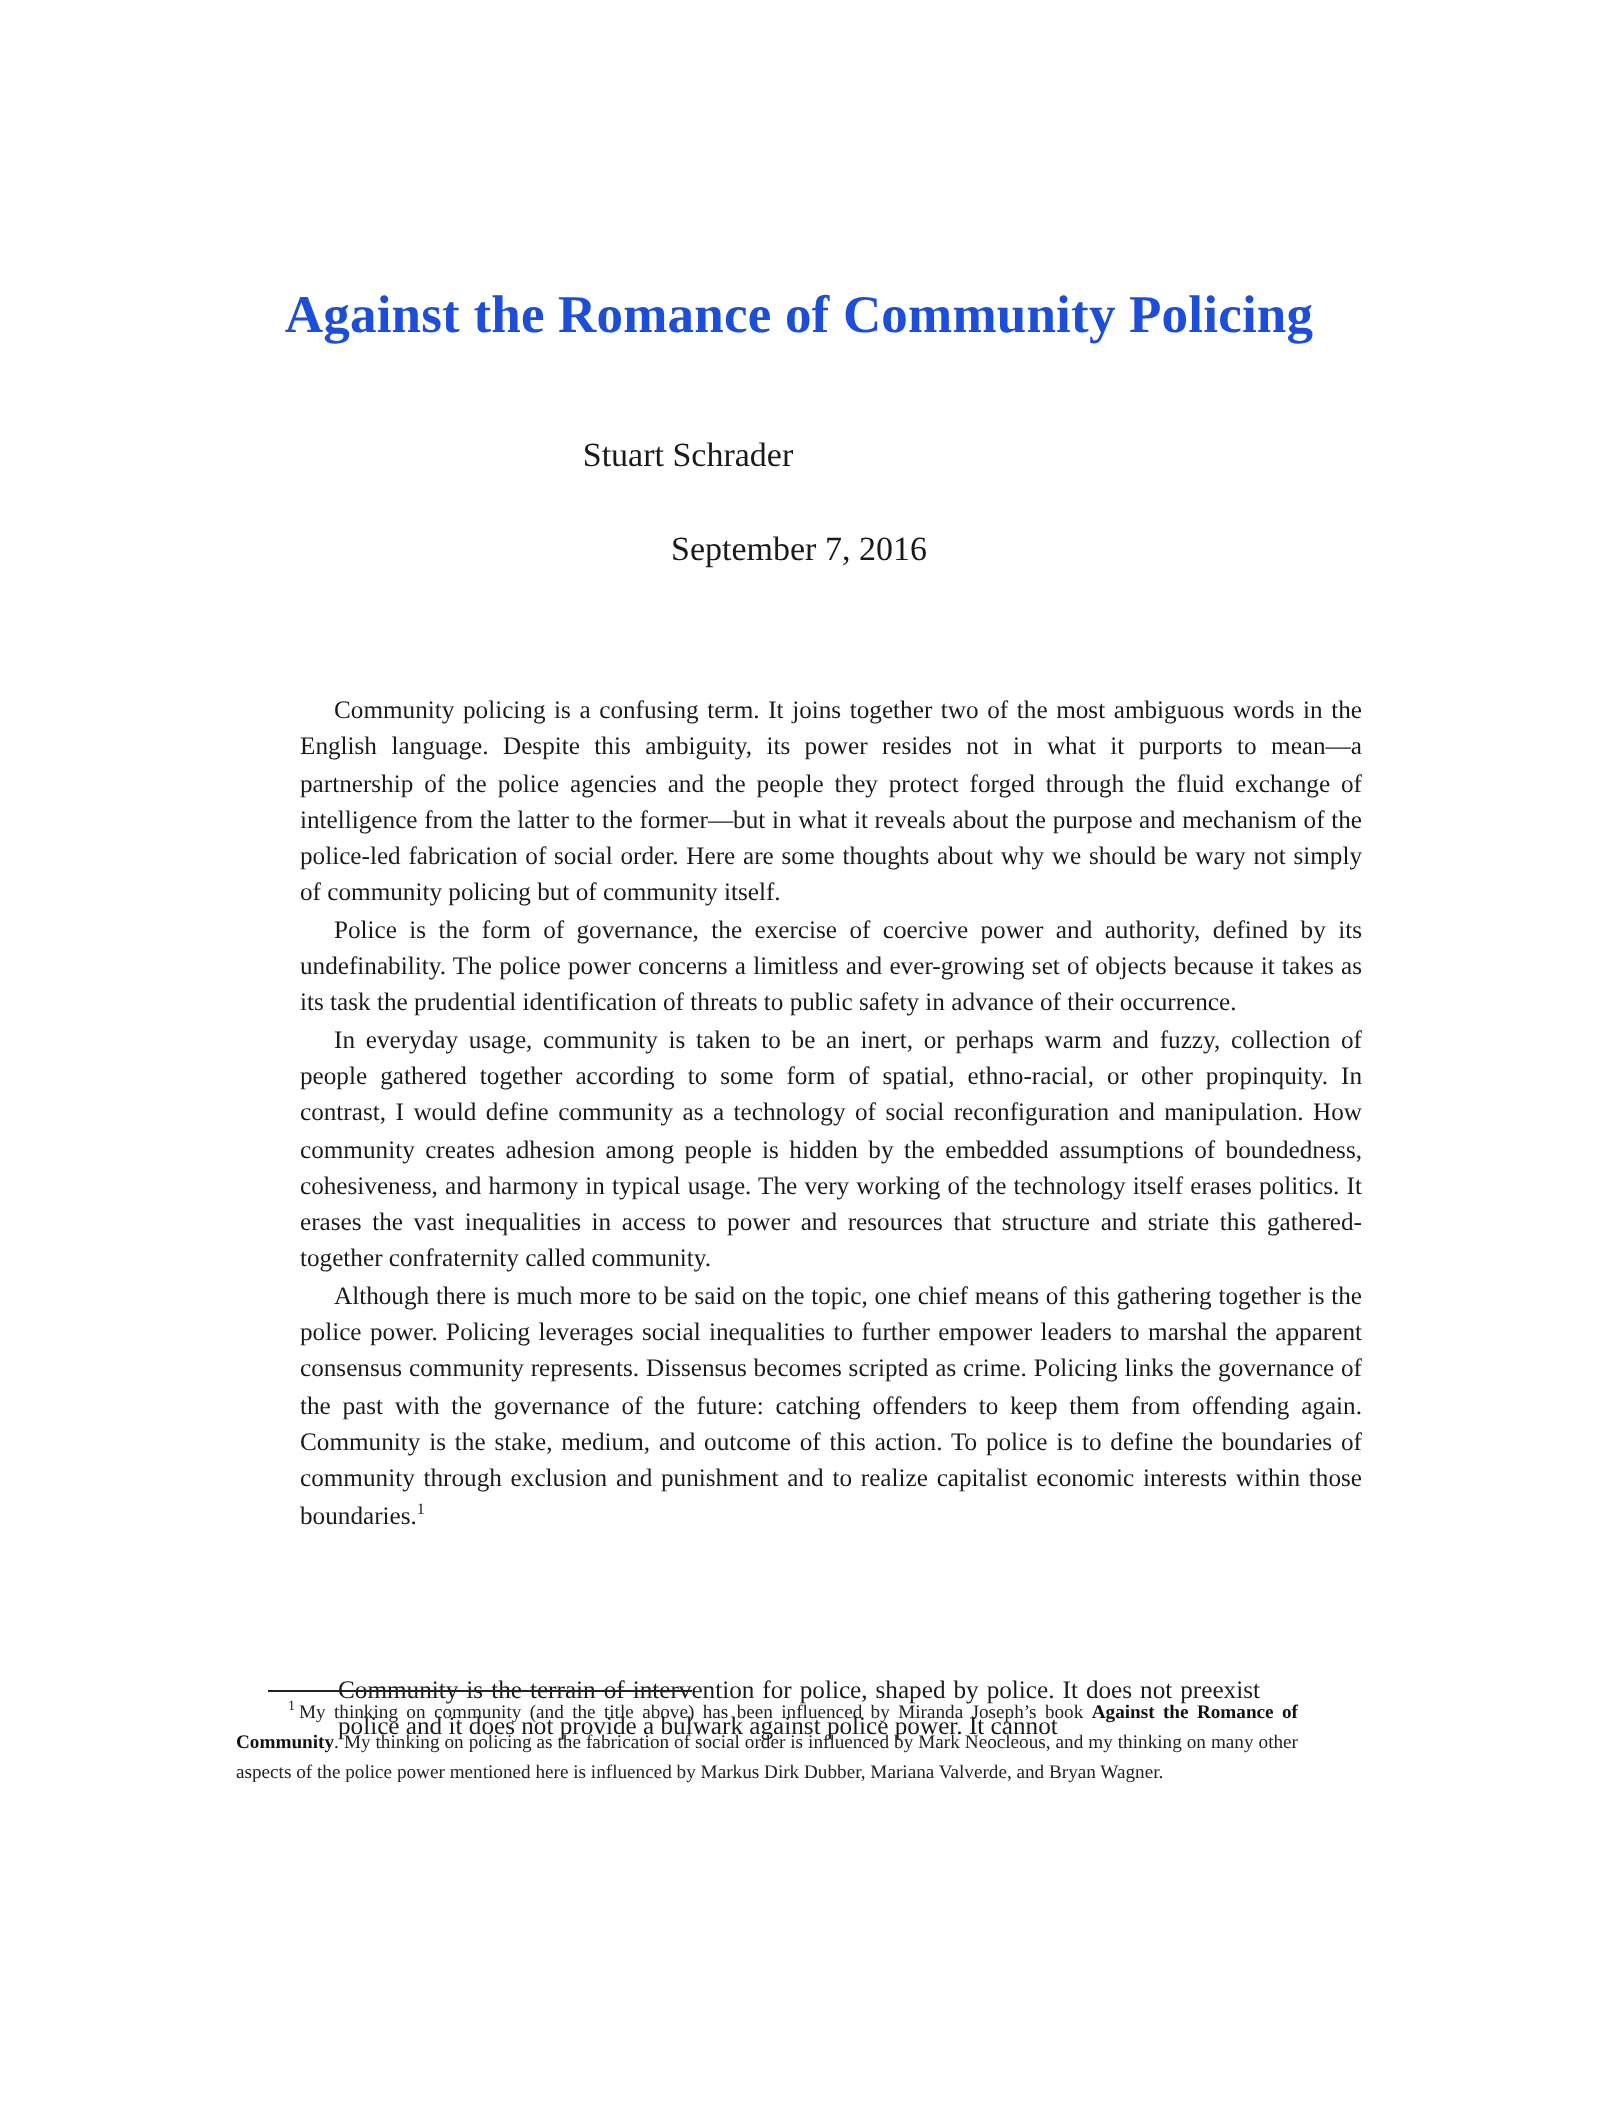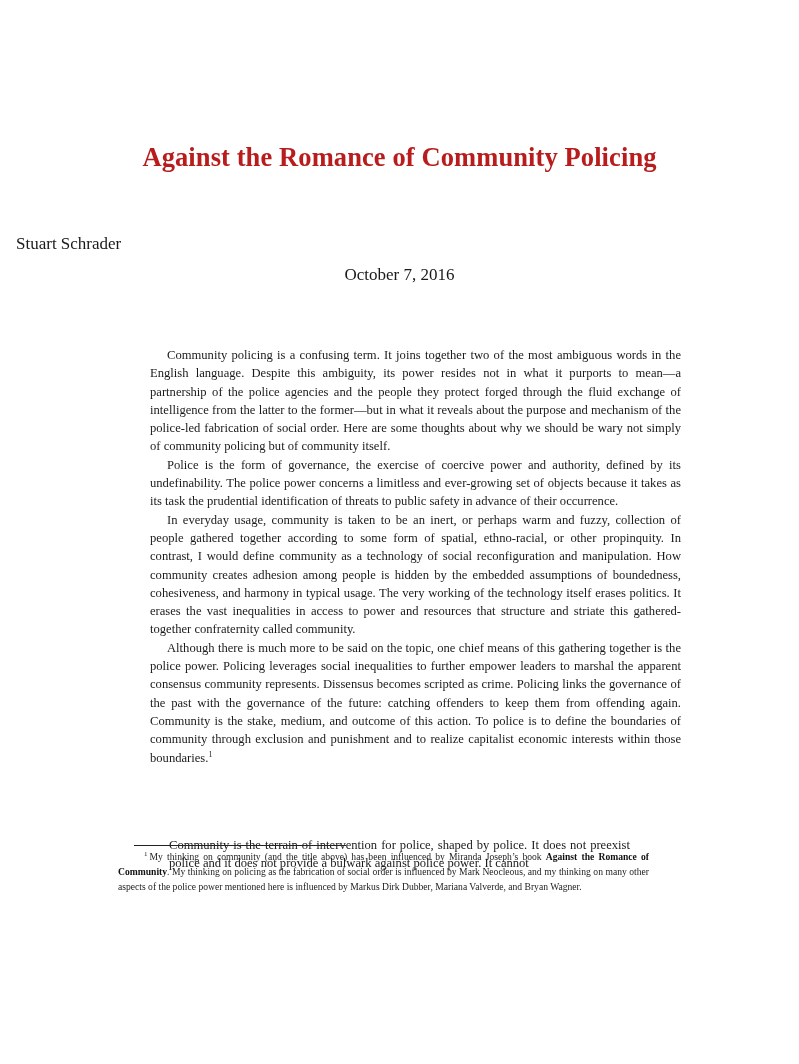--- a/index.html
+++ b/index.html
@@ -3,25 +3,25 @@
   <meta charset="utf-8">
   <style>
     html, body { margin: 0; padding: 0; background: #ffffff; }
     body {
       width: 799px; height: 1064px; position: relative; overflow: hidden;
       font-family: "Liberation Serif", "DejaVu Serif", serif; color: #1a1a1a;
     }
     .page-title {
       position: absolute; top: 142px; left: 0; width: 799px;
       text-align: center; font-size: 26.5px; font-weight: bold; letter-spacing: 0.1px;
-      margin: 0; color: #b91c1c;
+      margin: 0; color: #1d4ed8;
     }
     .author {
       position: absolute; top: 218px; left: 0; width: 688px;
-      text-align: left; font-size: 17px; margin: 16px;
+      text-align: center; font-size: 17px; margin: 0;
     }
     .date {
       position: absolute; top: 265px; left: 0; width: 799px;
       text-align: center; font-size: 17px; margin: 0;
     }
     .body-text {
       position: absolute; top: 346px; left: 134px; width: 531px;
       font-size: 12.6px; line-height: 18.3px; text-align: justify; margin-left: 16px;
     }
     .body-text p { margin: 0; text-indent: 17px; }
@@ -41,21 +41,21 @@
     }
     .footnote p { margin: 0; text-indent: 26px; }
     .footnote b { font-weight: bold; color: #111; }
     .fnmark { font-size: 7px; vertical-align: super; line-height: 0; margin-right: 2px; }
   </style>
 </head>
 <body>
 
 <h1 class="page-title">Against the Romance of Community Policing</h1>
 <p class="author">Stuart Schrader</p>
-<p class="date">October 7, 2016</p>
+<p class="date">September 7, 2016</p>
 
 <div class="body-text">
   <p>Community policing is a confusing term. It joins together two of the most ambiguous words in the English language. Despite this ambiguity, its power resides not in what it purports to mean—a partnership of the police agencies and the people they protect forged through the fluid exchange of intelligence from the latter to the former—but in what it reveals about the purpose and mechanism of the police-led fabrication of social order. Here are some thoughts about why we should be wary not simply of community policing but of community itself.</p>
   <p>Police is the form of governance, the exercise of coercive power and authority, defined by its undefinability. The police power concerns a limitless and ever-growing set of objects because it takes as its task the prudential identification of threats to public safety in advance of their occurrence.</p>
   <p>In everyday usage, community is taken to be an inert, or perhaps warm and fuzzy, collection of people gathered together according to some form of spatial, ethno-racial, or other propinquity. In contrast, I would define community as a technology of social reconfiguration and manipulation. How community creates adhesion among people is hidden by the embedded assumptions of boundedness, cohesiveness, and harmony in typical usage. The very working of the technology itself erases politics. It erases the vast inequalities in access to power and resources that structure and striate this gathered-together confraternity called community.</p>
   <p><span>Although there is much more to be said on the topic, one chief means of this gathering together is the police power. Policing leverages social inequalities to further empower leaders to marshal the apparent consensus community represents. Dissensus becomes scripted as crime. Policing links the governance of the past with the governance of the future: catching offenders to keep them from offending again. Community is the stake, medium, and outcome of this action. To police is to define the boundaries of community through exclusion and punishment and to realize capitalist economic interests within those boundaries.</span><sup class="fnref">1</sup></p>
 </div>
 
 <div class="blockquote">
   <p>Community is the terrain of intervention for police, shaped by police. It does not preexist police and it does not provide a bulwark against police power. It cannot</p>

